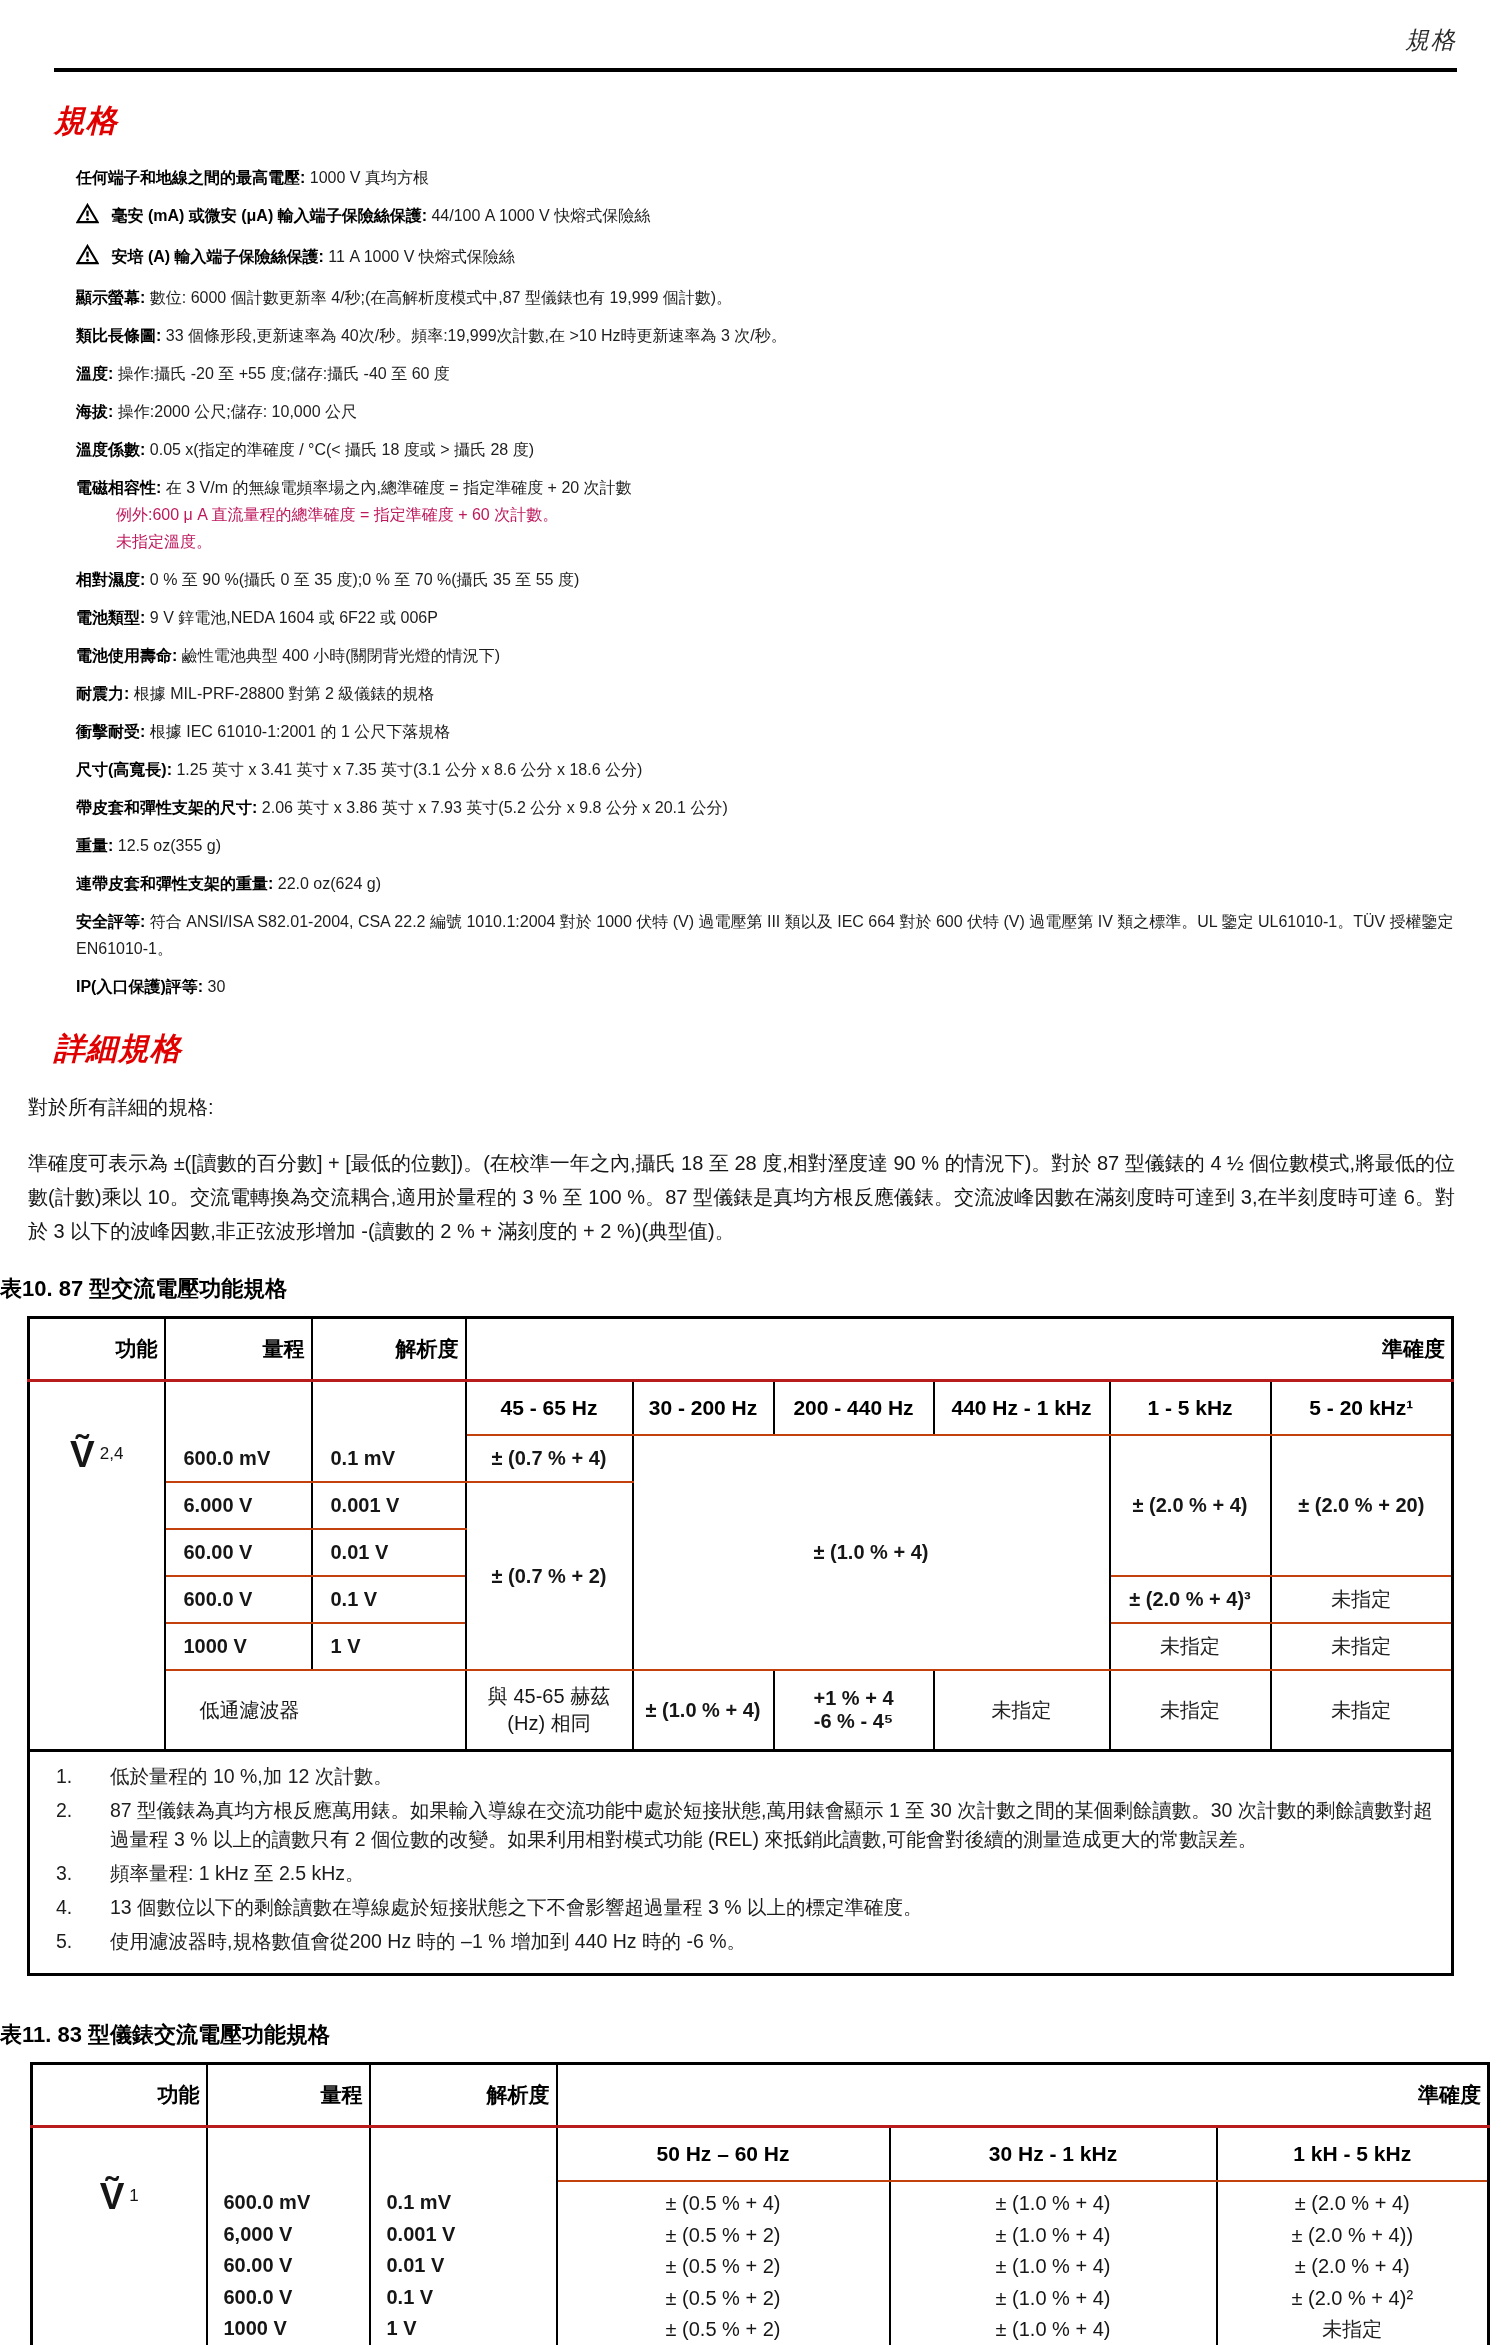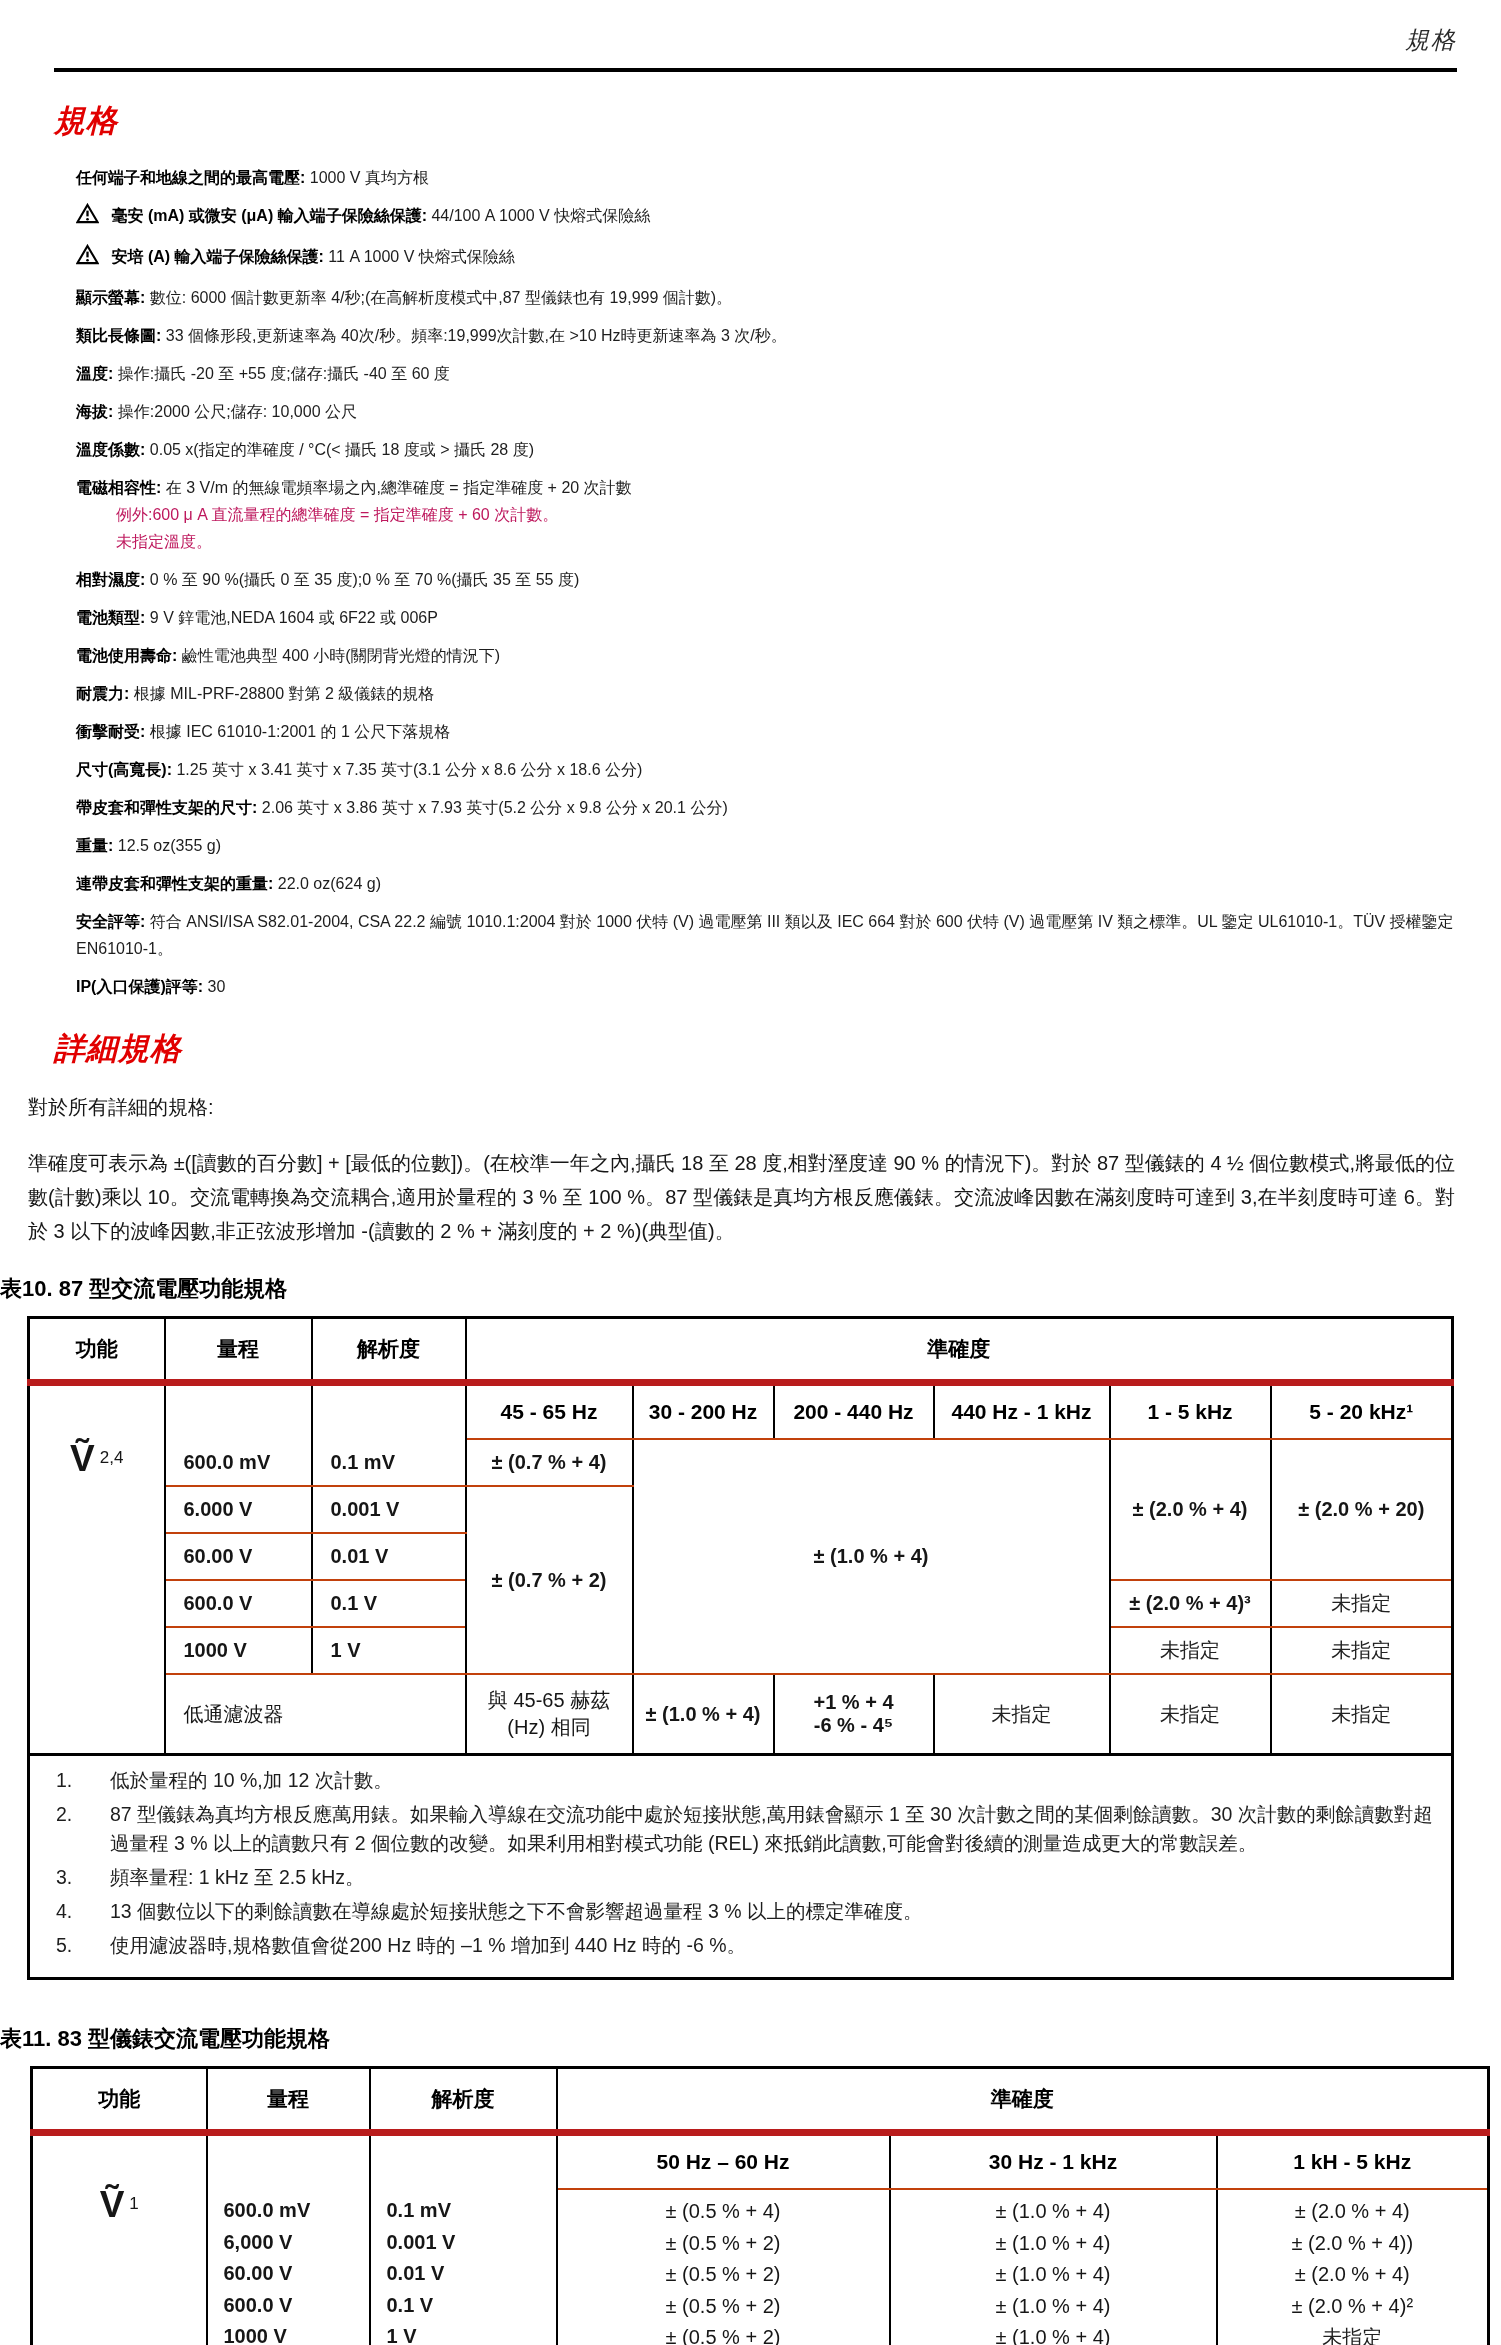--- a/index.html
+++ b/index.html
@@ -20,21 +20,21 @@
   .para{margin:24px 46px 0 28px;font-size:20px;line-height:34px;text-align:justify;}
   .caption{font-weight:bold;font-size:22px;margin:26px 0 0 0;color:#000000;}
   table{border-collapse:collapse;table-layout:fixed;}
   .t10{width:1424px;margin:12px 0 0 27px;border:3px solid #000;}
   .t11{width:1457px;margin:12px 0 0 30px;border:3px solid #000;}
   th,td{border-left:2px solid #000;border-right:2px solid #000;
         padding:2px 6px;text-align:center;font-size:20px;vertical-align:middle;
         word-wrap:break-word;}
   th{font-size:21px;color:#000;}
   .bb{border-bottom:2px solid #c2410c;}
-  .bbT{border-bottom:7px solid #b91c1c;}
+  .bbT{border-bottom:3px solid #b91c1c;text-align:right;}
   .btT{border-top:3px solid #000;}
   .hrow th{height:56px;}
   .hz{font-weight:bold;height:48px;}
   .t10 .r td{height:41px;}
   .t10 .lpf td{height:74px;}
   .rng{text-align:left;padding-left:18px;font-weight:bold;}
   .acc{font-weight:bold;}
   .plain{font-weight:normal;color:#222;}
   .vcell{vertical-align:top;text-align:center;}
   .t10 .vcell{padding-top:56px;}
@@ -216,21 +216,21 @@
     <td class="acc bb">± (2.0 % + 4)³</td>
     <td class="plain bb">未指定</td>
   </tr>
   <tr class="r">
     <td class="rng bb">1000 V</td>
     <td class="rng bb">1 V</td>
     <td class="plain bb">未指定</td>
     <td class="plain bb">未指定</td>
   </tr>
   <tr class="lpf">
-    <td colspan="2" style="text-align:left;padding-left:18px;">低通濾波器</td>
+    <td colspan="2" style="text-align:left;padding-left:34px;">低通濾波器</td>
     <td>
       <div>與 45-65 赫茲</div>
       <div>(Hz) 相同</div>
     </td>
     <td class="acc">± (1.0 % + 4)</td>
     <td class="acc">
       <div>+1 % + 4</div>
       <div>-6 % - 4⁵</div>
     </td>
     <td class="plain">未指定</td>

